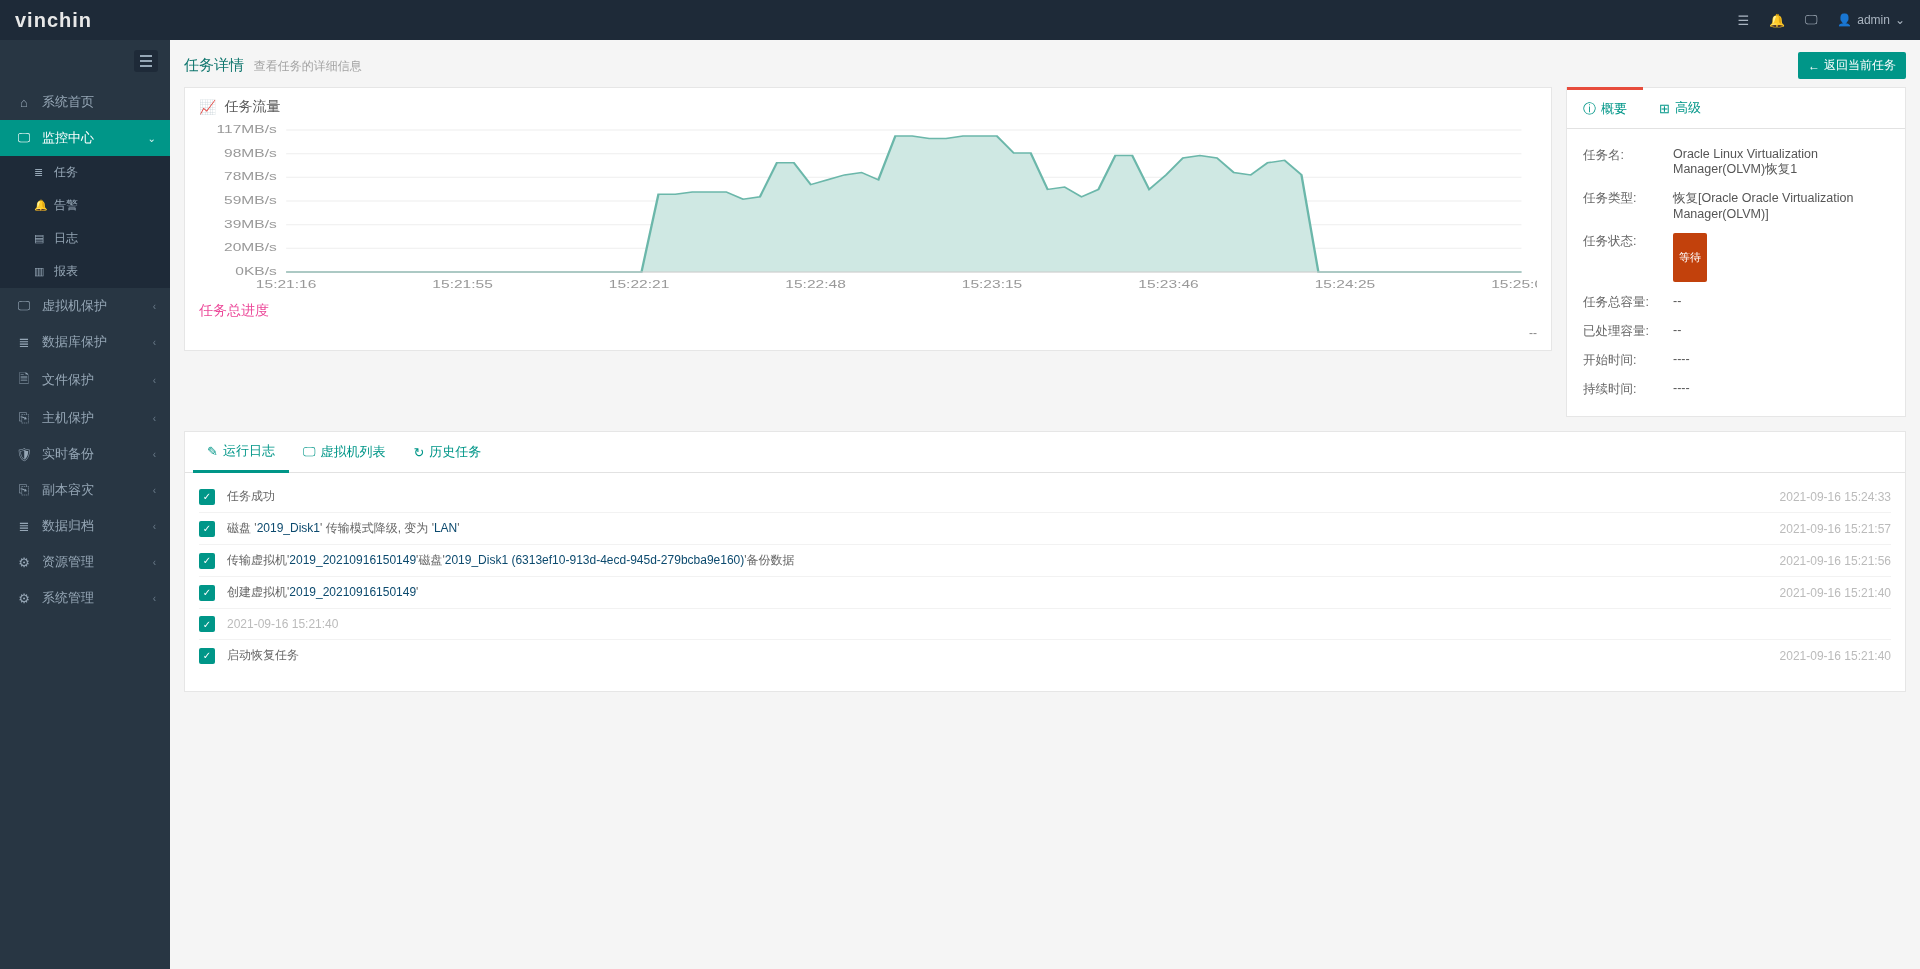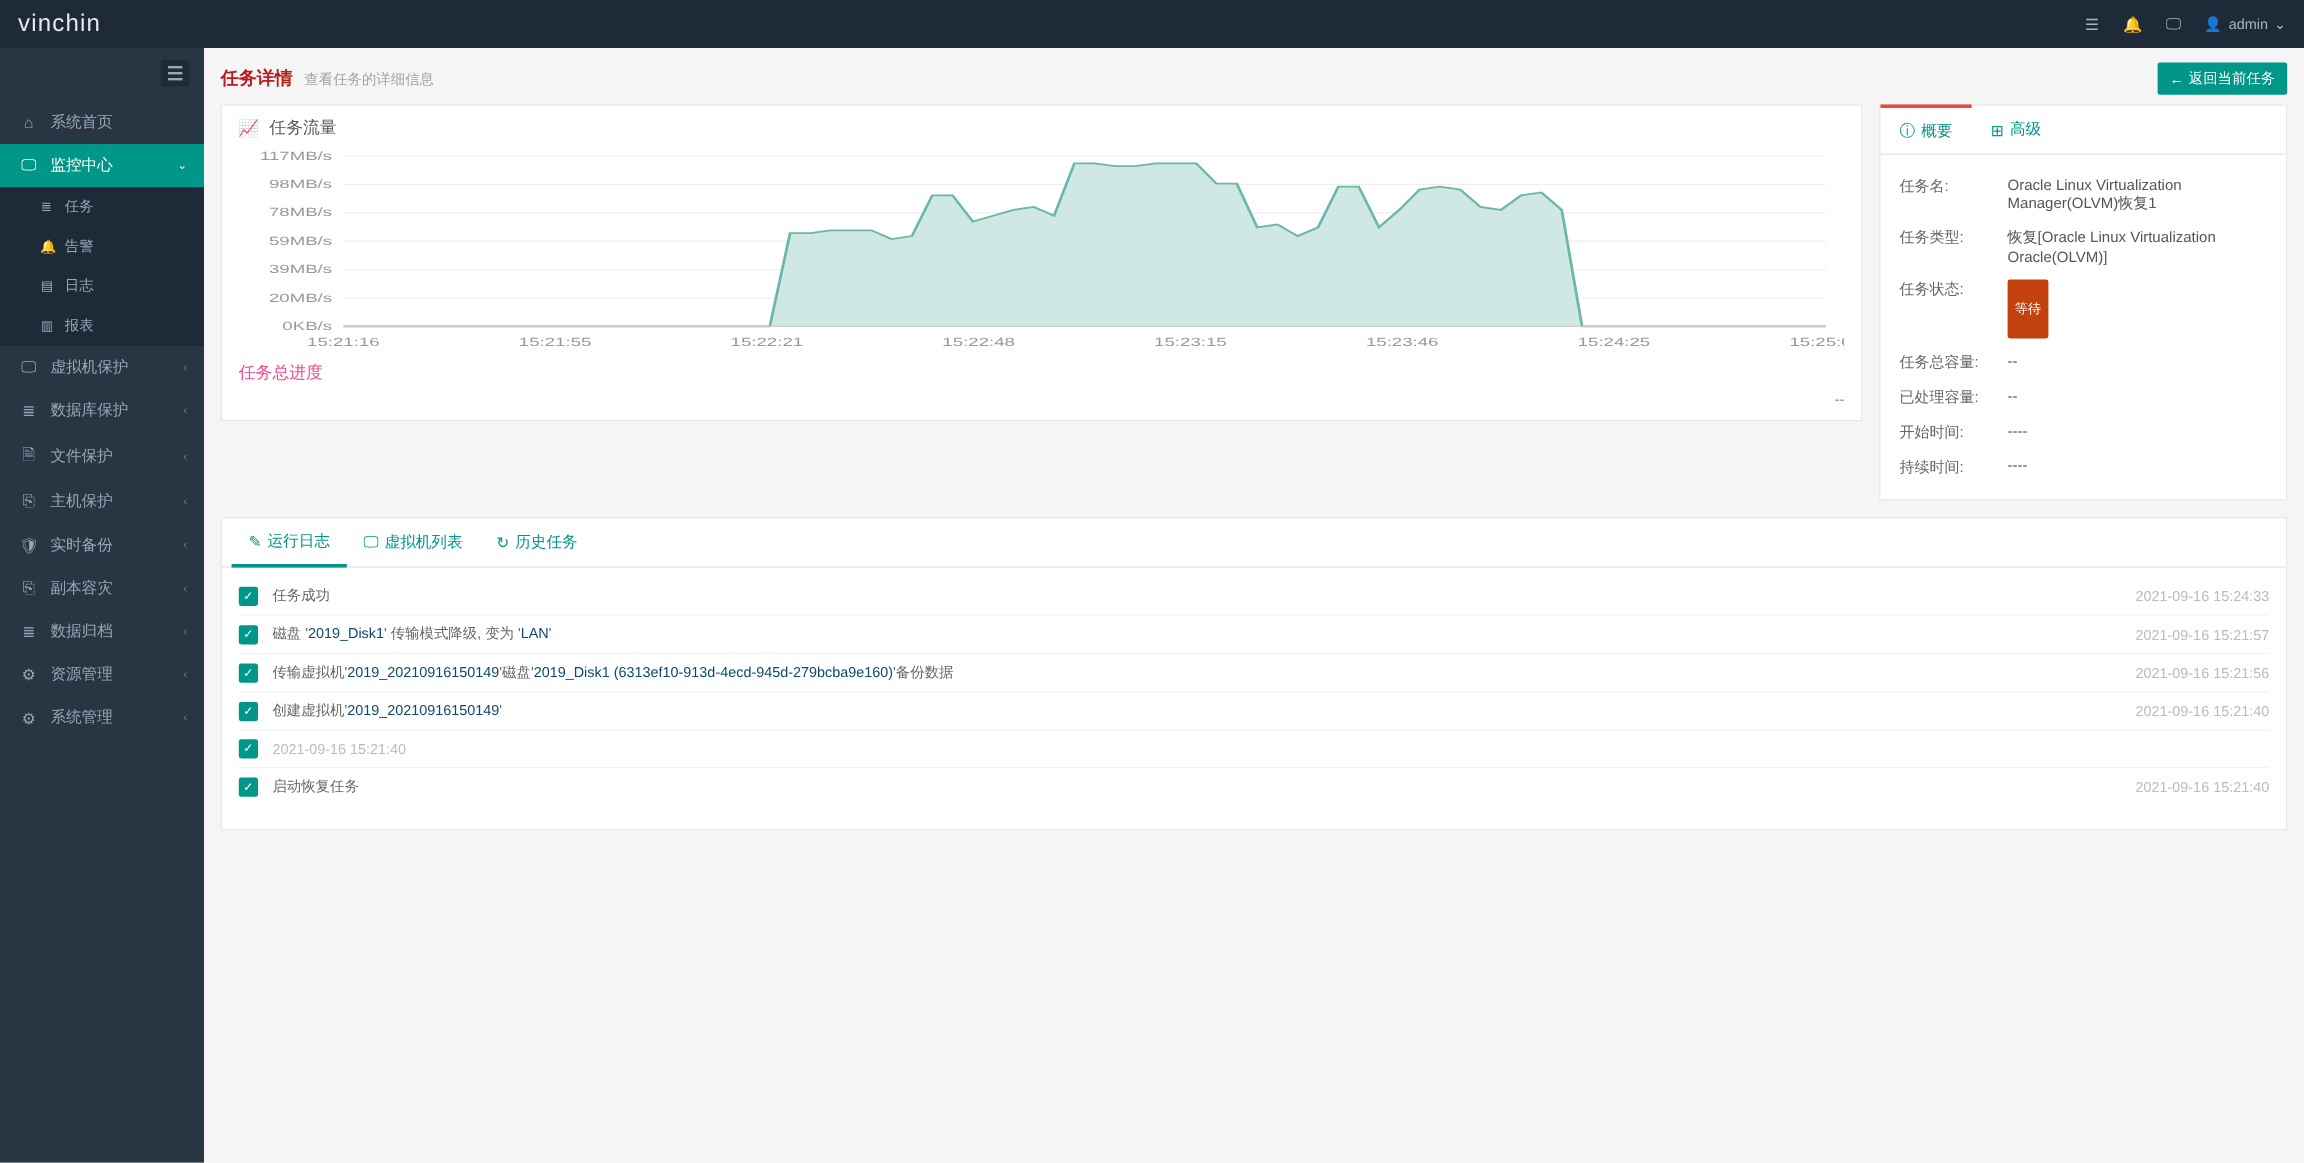--- a/index.html
+++ b/index.html
@@ -1,38 +1,38 @@
 <!DOCTYPE html>
 <html><head>
 <meta charset="utf-8">
 <style>
 *{margin:0;padding:0;box-sizing:border-box;font-family:"Microsoft YaHei","Helvetica Neue",Arial,sans-serif}
 body{background:#f5f5f5;color:#333;font-size:13px;overflow-x:hidden}
 .topbar{height:40px;background:#1e2a38;display:flex;align-items:center;justify-content:space-between;padding:0 15px;color:#fff}
 .logo{font-size:20px;font-weight:300;letter-spacing:1px;color:#e8e8e8}
-.logo .v{font-weight:400}
+.logo .v{font-weight:700}
 .topbar-right{display:flex;align-items:center;gap:18px;color:#aab5c1}
 .topbar-right .ico{width:16px;height:16px;display:inline-flex;align-items:center;justify-content:center;cursor:pointer}
 .user-menu{display:flex;align-items:center;gap:5px;cursor:pointer;font-size:12px}
 .layout{display:flex;min-height:calc(100vh - 40px)}
 .sidebar{width:170px;background:#283643;color:#96a7b6;flex-shrink:0;position:relative}
 .sidebar-toggle{position:absolute;right:12px;top:10px;width:24px;height:22px;background:#1e2a38;border-radius:3px;display:flex;flex-direction:column;justify-content:center;align-items:center;gap:3px;cursor:pointer}
 .sidebar-toggle span{width:12px;height:2px;background:#96a7b6;display:block}
 .nav{list-style:none;padding-top:44px}
 .nav-item{display:flex;align-items:center;padding:9px 16px;cursor:pointer;font-size:13px;position:relative}
 .nav-item.active{background:#009688;color:#fff}
 .nav-item .nico{width:16px;margin-right:10px;text-align:center;font-size:13px}
 .nav-item .chev{position:absolute;right:14px;font-size:10px;color:#6b7c8b}
 .nav-item.active .chev{color:#d9f3f0}
 .nav-sub{list-style:none;background:#1e2a38}
 .nav-sub-item{padding:8px 16px 8px 34px;font-size:12px;cursor:pointer;display:flex;align-items:center;gap:8px}
 .nav-sub-item .sico{width:12px;font-size:11px}
 .main{flex:1;padding:0 14px 14px 14px;min-width:0}
 .page-head{display:flex;align-items:center;justify-content:space-between;padding:12px 0 8px}
-.page-title{font-size:15px;color:#b91c1c;font-weight:700}
+.page-title{font-size:15px;color:#0f766e;font-weight:400}
 .page-sub{font-size:12px;color:#a3a3a3;margin-left:6px;font-weight:400}
 .btn-green{background:#009688;color:#fff;border:none;padding:5px 10px;border-radius:2px;font-size:12px;cursor:pointer;display:inline-flex;align-items:center;gap:4px}
 .row{display:flex;gap:14px;align-items:flex-start}
 .card{background:#fff;border:1px solid #e6e6e6}
 .card-left{flex:1;min-width:0}
 .card-right{width:340px;flex-shrink:0}
 .chart-head{display:flex;align-items:center;gap:8px;padding:10px 14px 4px;color:#5a5a5a;font-size:14px}
 .chart-wrap{padding:4px 14px 8px}
 .progress-title{padding:0 14px 6px;font-size:14px;color:#ec4899}
 .progress-val{text-align:right;padding:0 14px 10px;color:#888;font-size:12px}
@@ -221,21 +221,21 @@
               <span>高级</span>
             </div>
           </div>
         <div class="dl" id="detail-list">
             <div class="dl-row">
               <div class="k">任务名:</div>
               <div class="v">Oracle Linux Virtualization Manager(OLVM)恢复1</div>
             </div>
             <div class="dl-row">
               <div class="k">任务类型:</div>
-              <div class="v">恢复[Oracle Linux Virtualization Oracle(OLVM)]</div>
+              <div class="v">恢复[Oracle Oracle Virtualization Manager(OLVM)]</div>
             </div>
             <div class="dl-row">
               <div class="k">任务状态:</div>
               <div class="v"><span class="badge">等待</span></div>
             </div>
             <div class="dl-row">
               <div class="k">任务总容量:</div>
               <div class="v">--</div>
             </div>
             <div class="dl-row">

